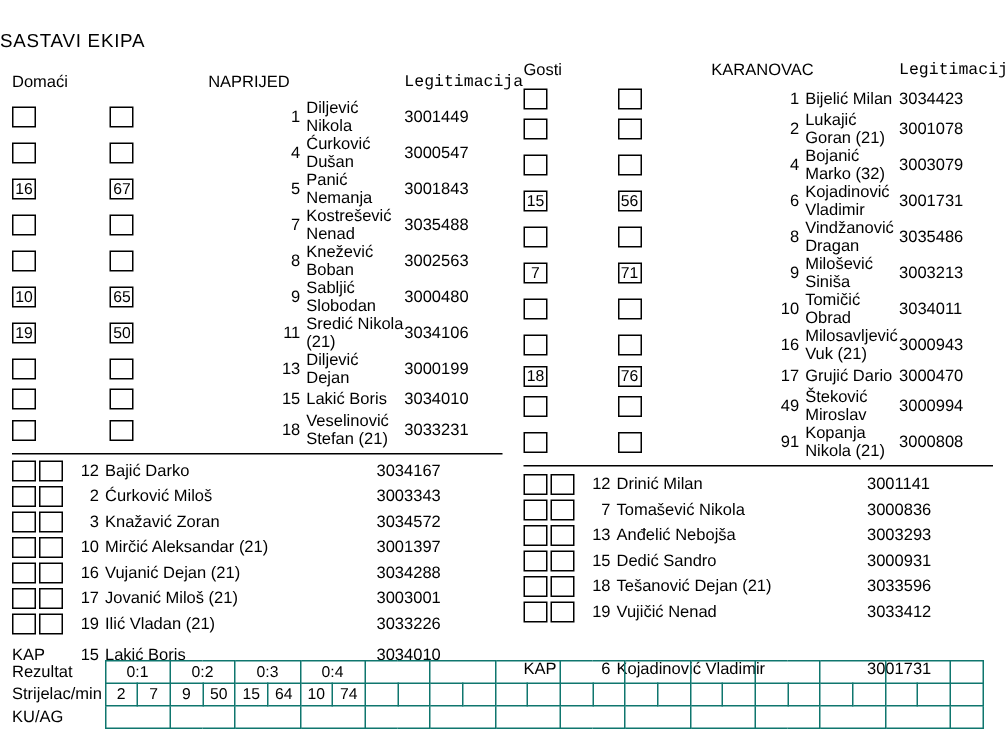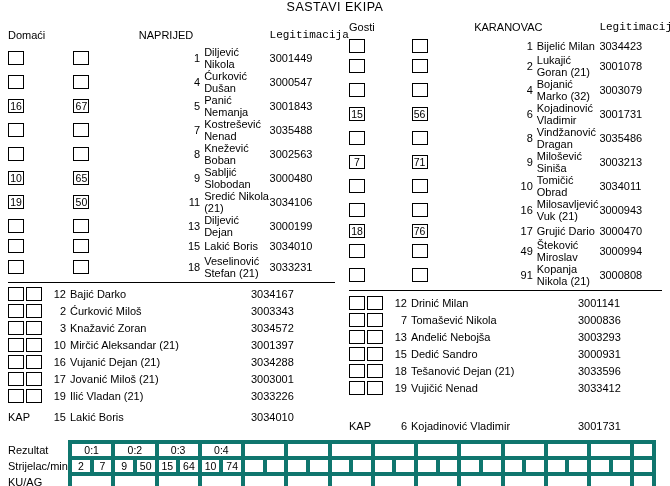--- a/index.html
+++ b/index.html
@@ -10,24 +10,24 @@
   body {
     width: 670px;
     height: 486px;
     font-family: "Liberation Sans", sans-serif;
     font-size: 11px;
     color: #000000;
     position: relative;
     overflow: hidden;
   }
   .page-title {
-    text-align: center;
+    text-align: left;
     font-size: 12.5px;
     letter-spacing: 0.5px;
-    padding-top: 0;
+    padding-top: 20px;
     padding-bottom: 4px;
   }
   .teams {
     display: flex;
     flex-direction: row;
     padding: 0 8px;
     align-items: center;
   }
   .team {
     width: 50%;
@@ -101,21 +101,21 @@
     left: 8px;
     top: 440px;
     width: 648px;
   }
   table.grid {
     border-collapse: collapse;
     table-layout: fixed;
     width: 648px;
   }
   table.grid td {
-    border: 4px solid #0f766e;
+    border: 1px solid #0f766e;
     height: 15px;
     font-size: 10.5px;
     text-align: center;
     padding: 0;
     box-sizing: border-box;
   }
   table.grid td.label {
     border: none;
     text-align: left;
     font-size: 11px;

